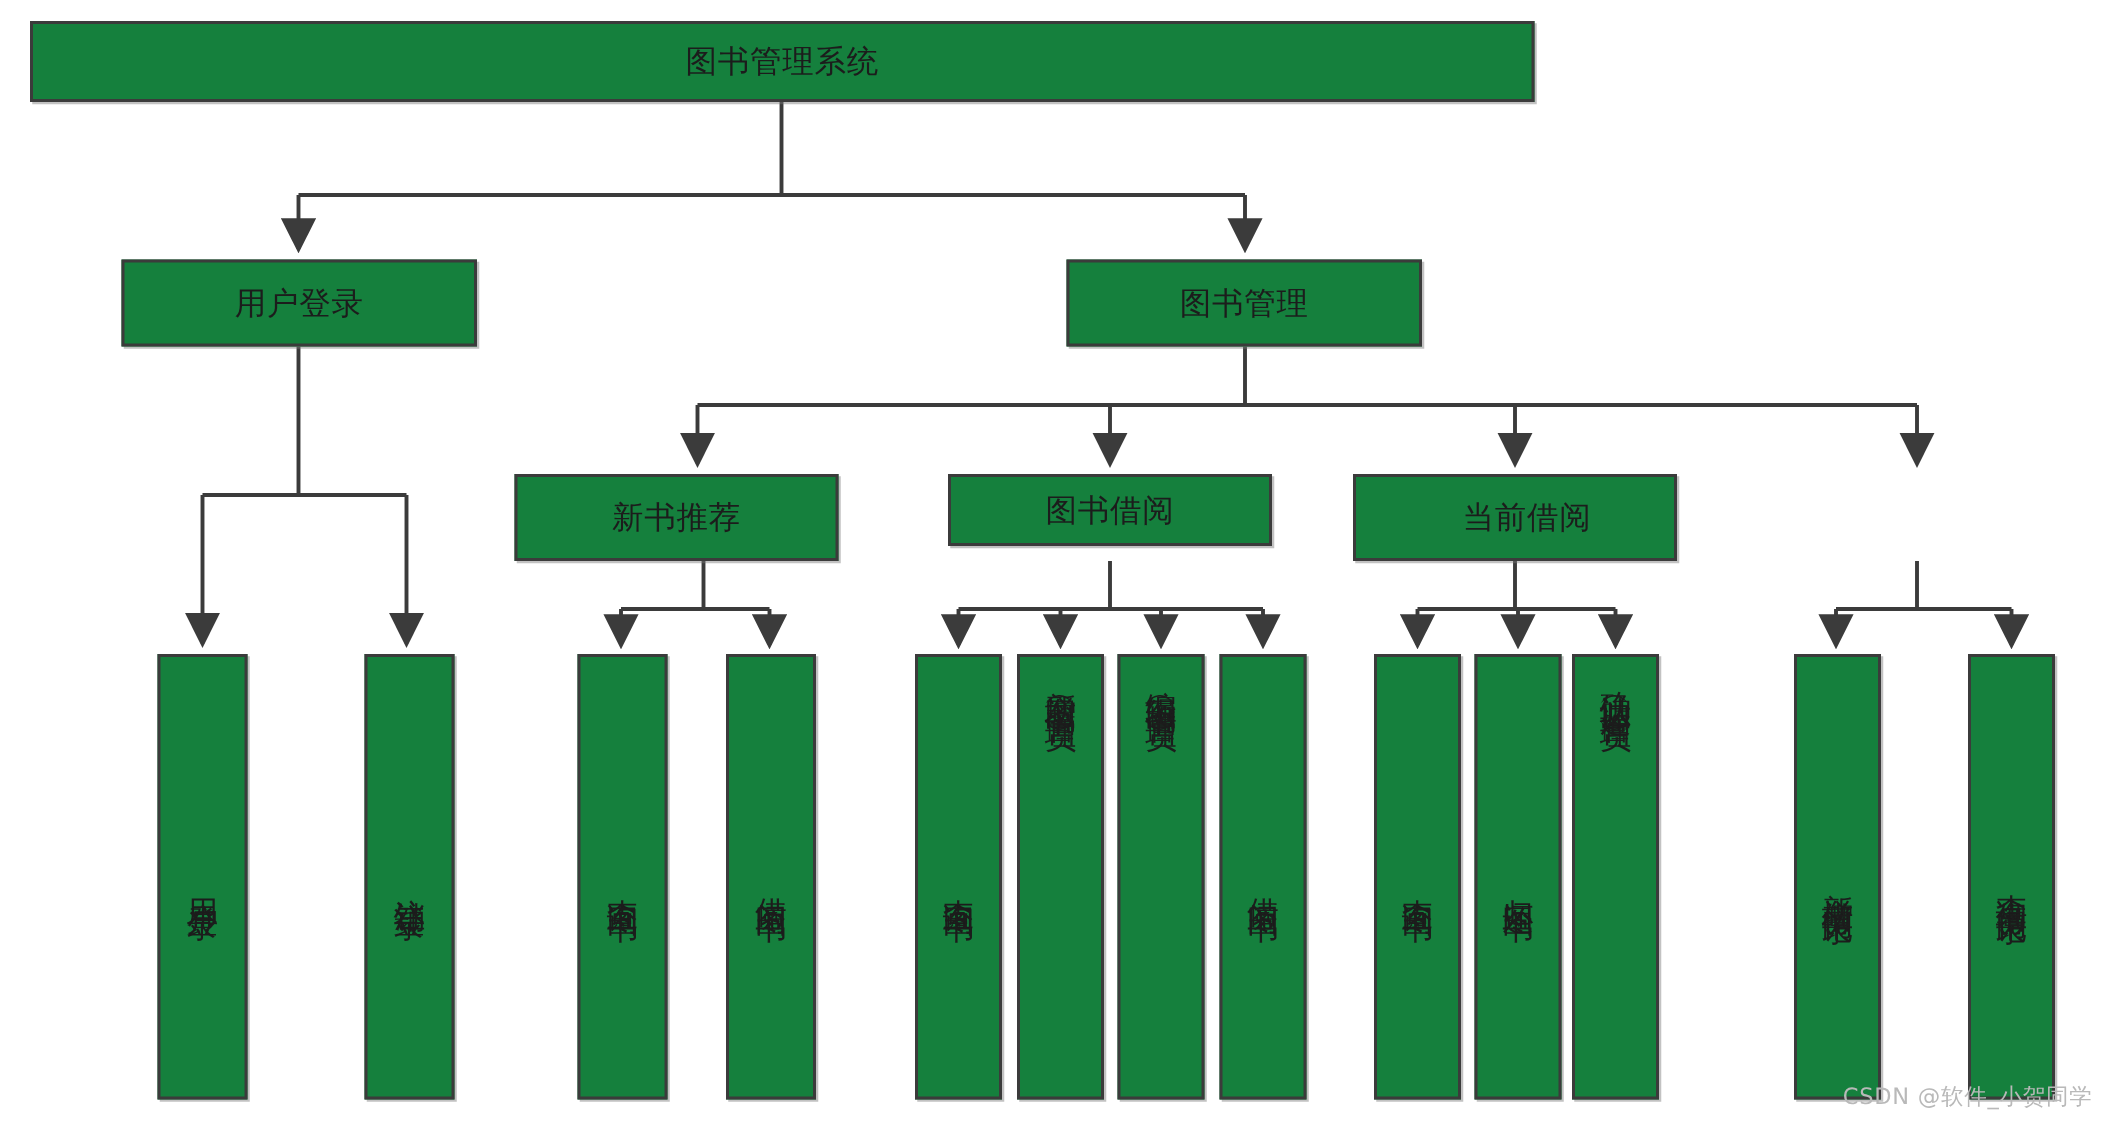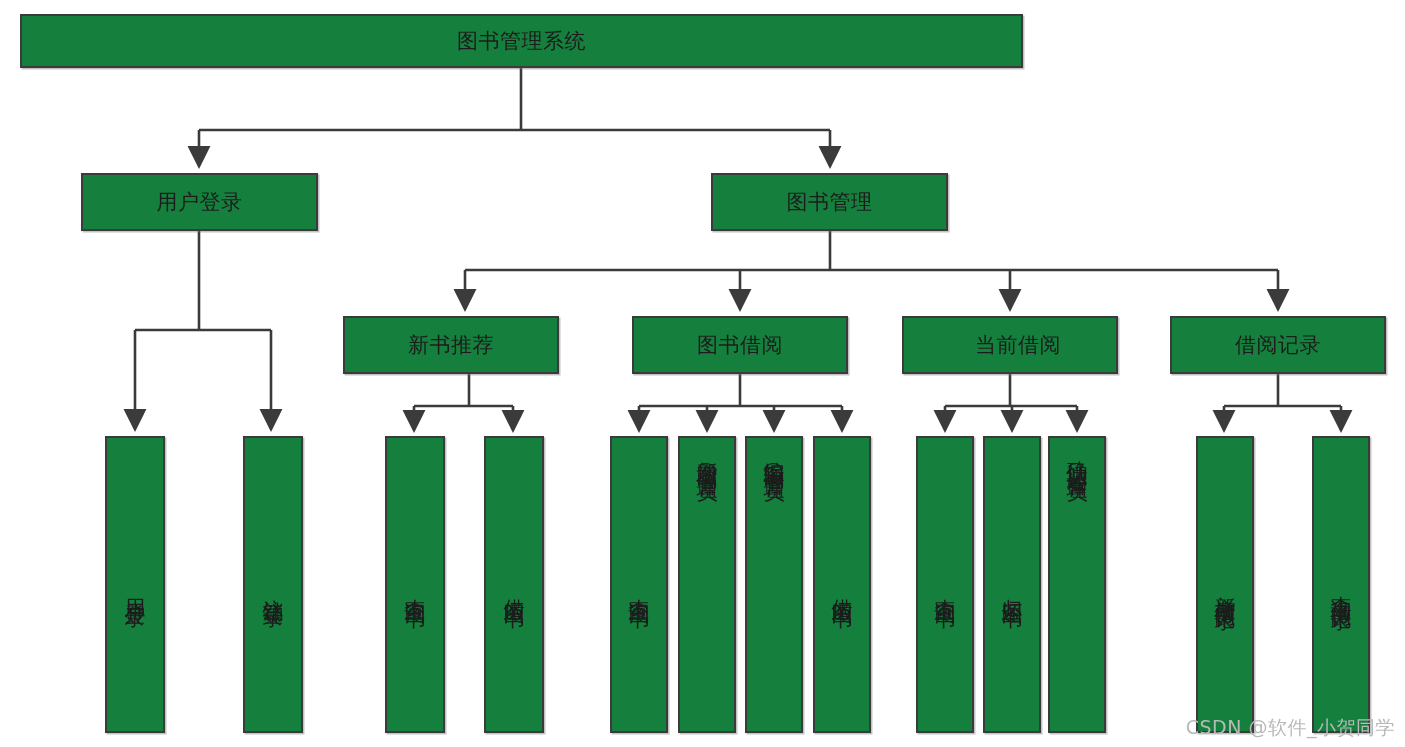--- a/index.html
+++ b/index.html
@@ -41,21 +41,21 @@
     font-size:21px;
     line-height:1.05;
     padding:6px 0 0 0;
     max-height:100%;
   }
   .node.leaf.centered{align-items:center;}
 
   #watermark{
     position:absolute;
     right:10px;bottom:6px;
-    font-size:19px;
+    font-size:15px;
     color:#b9b9b9;
     letter-spacing:.5px;
     user-select:none;
     white-space:nowrap;
   }
 </style>
 </head>
 <body>
 
 <div id="stage">
@@ -120,28 +120,25 @@
   <div class="node" style="left:81px;top:173px;width:237px;height:58px;">
     <span class="lbl">用户登录</span>
   </div>
   <div class="node" style="left:711px;top:173px;width:237px;height:58px;">
     <span class="lbl">图书管理</span>
   </div>
 
   <div class="node" style="left:343px;top:316px;width:216px;height:58px;">
     <span class="lbl">新书推荐</span>
   </div>
-  <div class="node" style="left:632px;top:316px;width:216px;height:58px;">
+  <div class="node" style="left:632px;top:316px;width:216px;height:48px;">
     <span class="lbl">图书借阅</span>
   </div>
   <div class="node" style="left:902px;top:316px;width:216px;height:58px;padding-left:16px;">
     <span class="lbl">当前借阅</span>
-  </div>
-  <div class="node" style="left:1170px;top:316px;width:216px;height:58px;">
-    <span class="lbl">借阅记录</span>
   </div>
 
   <div class="node leaf centered" style="left:105px;top:436px;width:60px;height:297px;">
     <span class="lbl">用户登录</span>
   </div>
   <div class="node leaf centered" style="left:243px;top:436px;width:60px;height:297px;">
     <span class="lbl">注销登录</span>
   </div>
 
   <div class="node leaf centered" style="left:385px;top:436px;width:60px;height:297px;">

